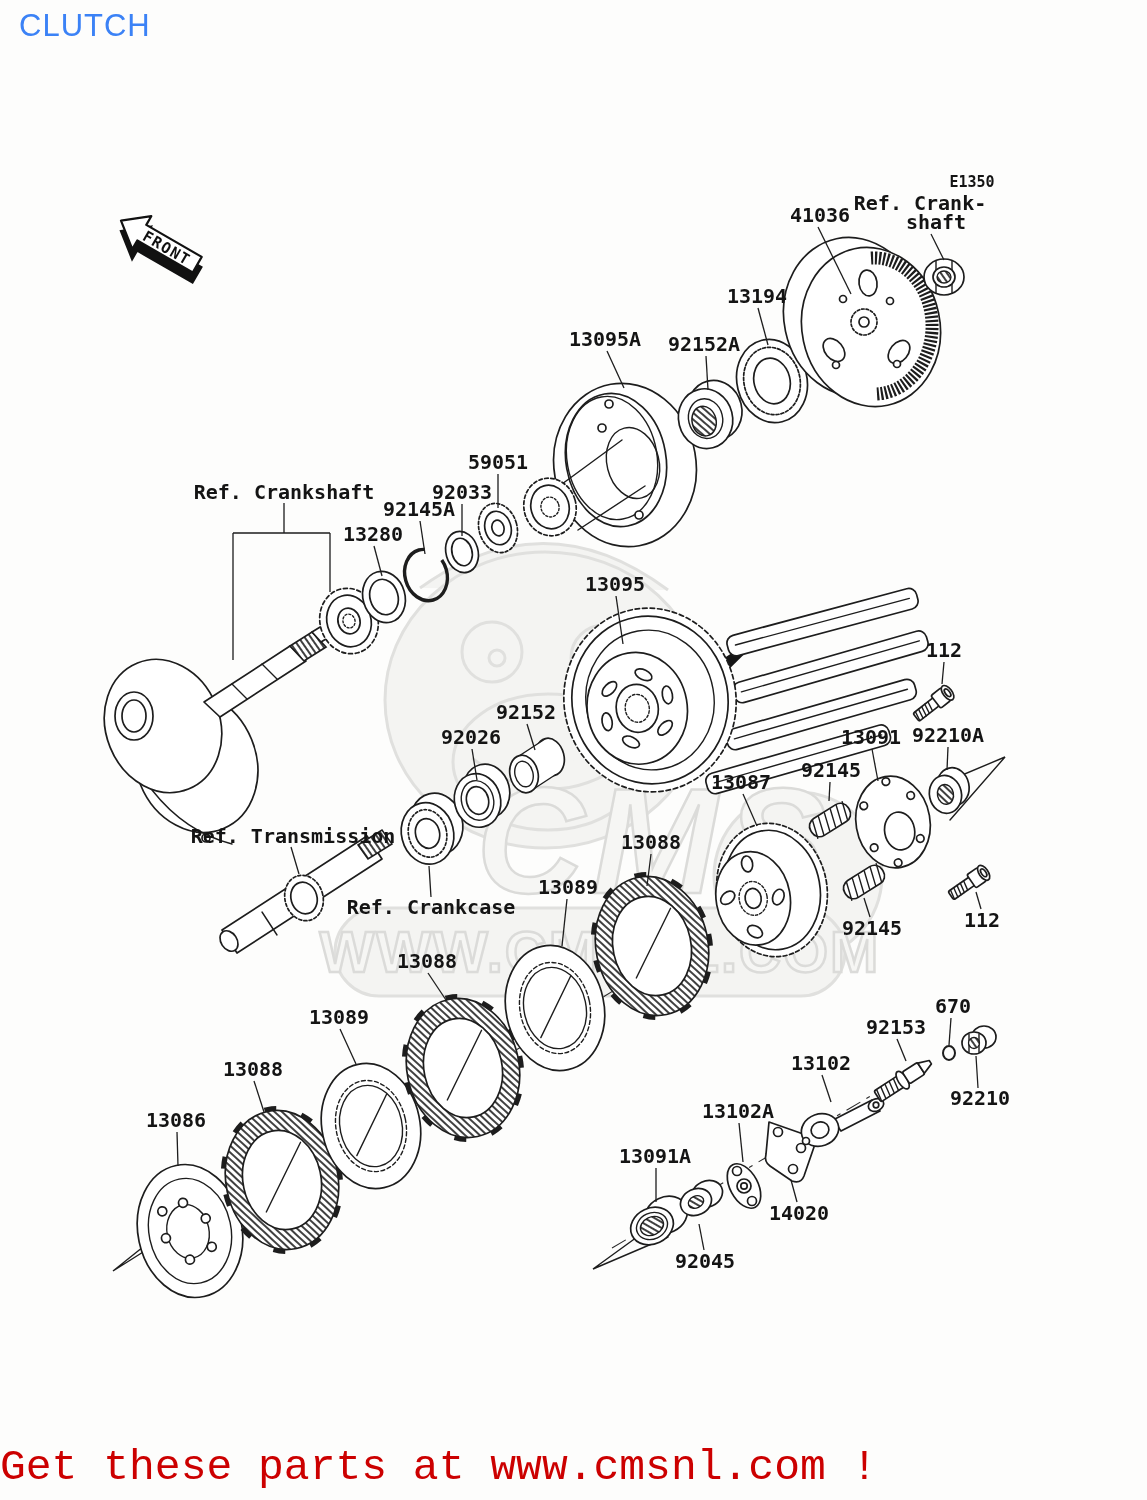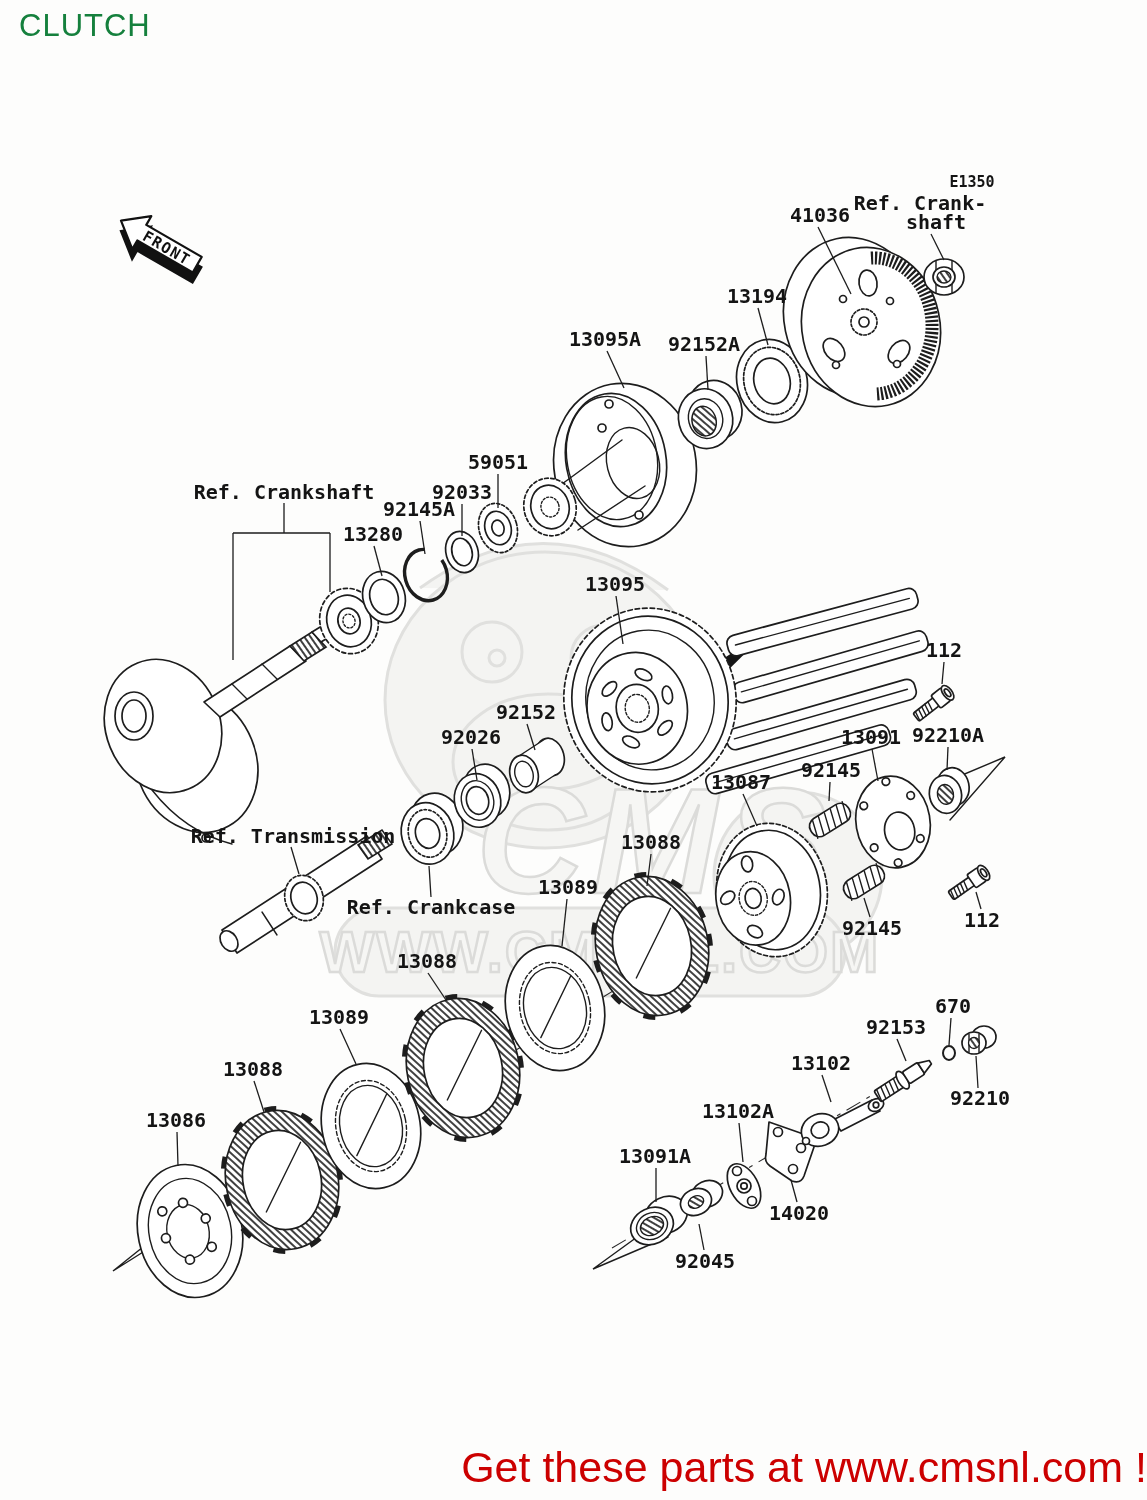--- a/index.html
+++ b/index.html
@@ -2,27 +2,27 @@
 <html><head>
 <meta charset="utf-8">
 <style>
   html,body{margin:0;padding:0;}
   body{
     width:1147px;height:1500px;position:relative;overflow:hidden;
     background:#fdfdfc;font-family:"Liberation Sans",sans-serif;
   }
   .page-title{
     position:absolute;left:19px;top:8px;
-    font-size:31px;color:#15803d;letter-spacing:1px;
+    font-size:31px;color:#3b82f6;letter-spacing:1px;
     font-family:"Liberation Sans",sans-serif;
   }
   .footer{
     position:absolute;left:0;top:1443px;width:100%;
-    text-align:right;font-size:43px;color:#cc0000;
-    font-family:Liberation Sans, sans-serif;white-space:pre;
+    text-align:left;font-size:43px;color:#cc0000;
+    font-family:Liberation Mono, monospace;white-space:pre;
   }
   svg{position:absolute;left:0;top:0;}
   .pt{stroke:#1d1d1d;fill:#fff;stroke-width:1.7;stroke-linejoin:round;stroke-linecap:round;}
   .ln{stroke:#1d1d1d;fill:none;stroke-width:1.4;stroke-linecap:round;}
   .ldr{stroke:#1d1d1d;fill:none;stroke-width:1.3;}
   .lbl{
     font-family:"DejaVu Sans Mono","Liberation Mono",monospace;
     font-weight:bold;font-size:20px;fill:#141414;text-anchor:middle;
   }
   .lbl.sm{font-size:15px;}

